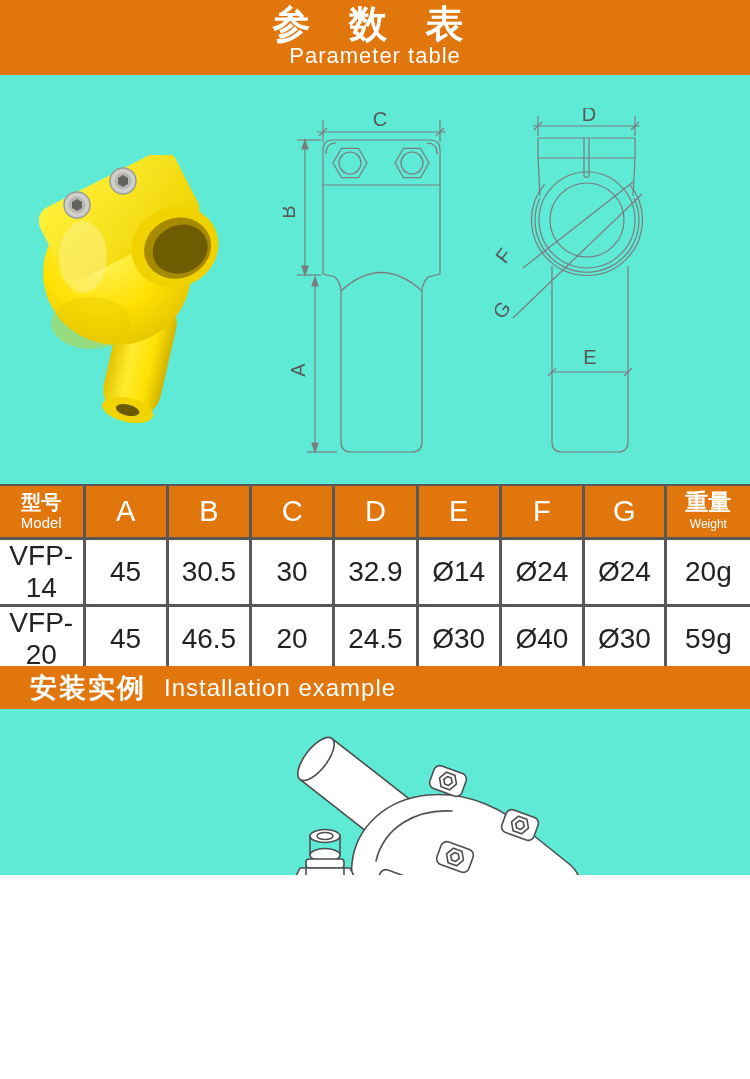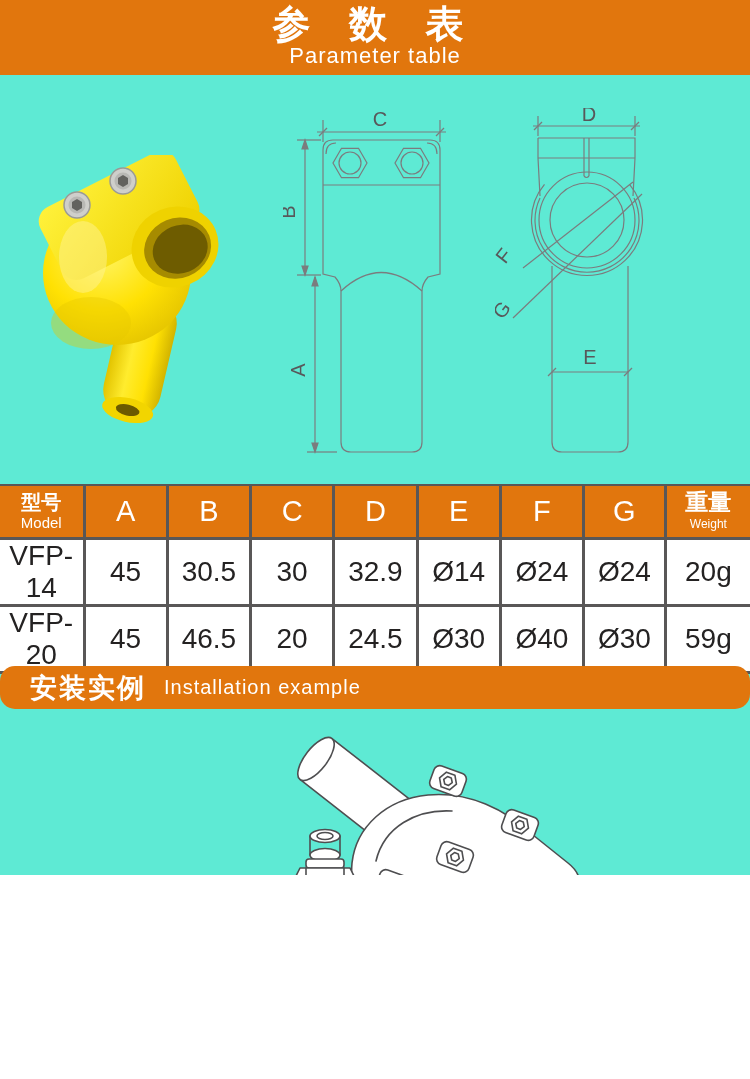--- a/index.html
+++ b/index.html
@@ -26,23 +26,23 @@
   .param-table th:last-child, .param-table td:last-child { border-right:none; }
   .param-table tr:first-child th { border-top-width:2px; }
   th .h-zh { display:block; font-size:20px; font-weight:bold; line-height:24px; }
   th .h-en { display:block; font-size:15px; line-height:18px; }
   th .h-letter { font-size:29px; }
   th .w-zh { display:block; font-size:23px; font-weight:bold; line-height:26px; }
   th .w-en { display:block; font-size:12px; line-height:19px; }
 
   
   .section-banner { position:absolute; left:0; top:666px; width:750px; height:43px;
-    background:#E1760D; color:#fff; display:flex; align-items:center; padding-left:30px;border-radius:15px; }
+    background:#E1760D; color:#fff; display:flex; align-items:center; padding-left:30px; }
   .section-banner .zh { font-size:27px; font-weight:bold; letter-spacing:2px; }
-  .section-banner .en { font-size:20px; margin-left:18px; letter-spacing:1px; }
+  .section-banner .en { font-size:24px; margin-left:18px; letter-spacing:1px; }
 
   .install-svg text.callout { font-family:"Liberation Sans", sans-serif; font-size:17px; fill:#2b2b2b; }
 </style>
 </head>
 <body>
 
 <div class="page">
 
   <div class="top-banner">
     <div class="zh">参 数 表</div>

